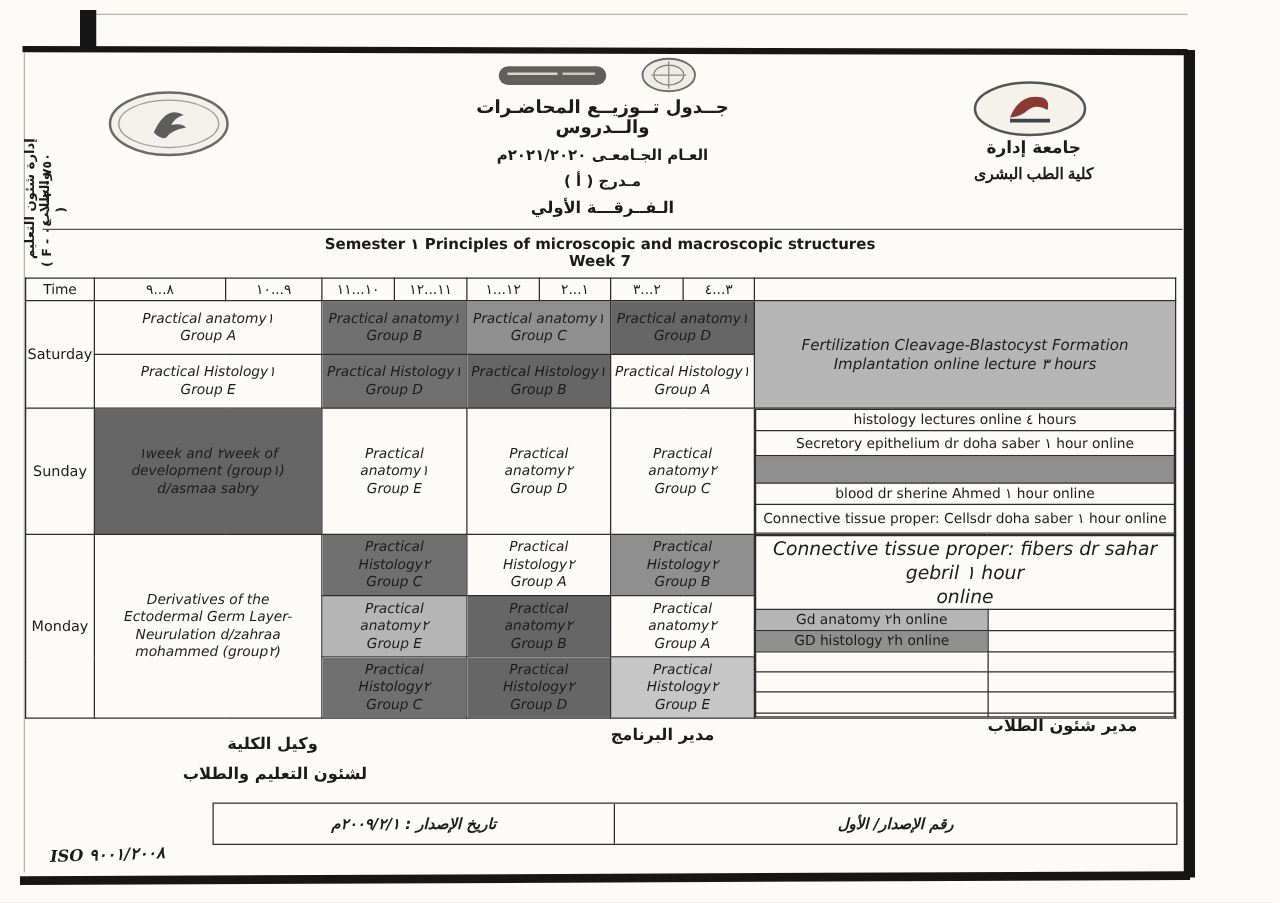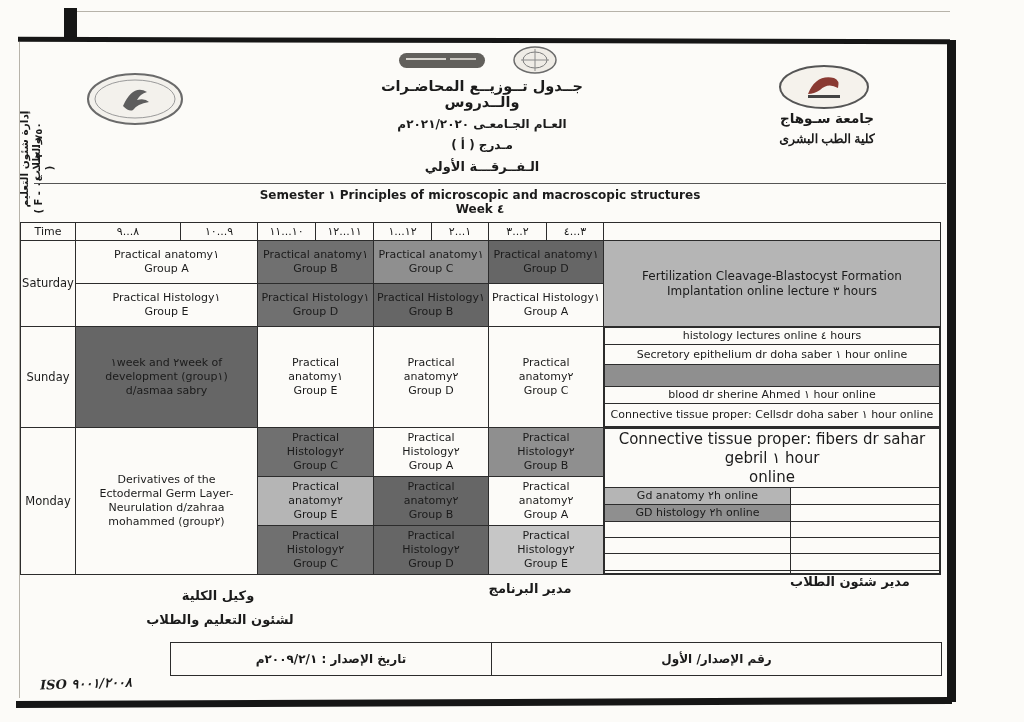--- a/index.html
+++ b/index.html
@@ -4,21 +4,21 @@
 <style>
   html,body { margin:0; padding:0; background:#e8e6e1; }
   #sheet {
     position:relative; width:1024px; height:722px; overflow:hidden;
     background:#fcfbf8; font-family:"DejaVu Sans", sans-serif; color:#1b1b1b;
   }
   .abs { position:absolute; }
   .c { text-align:center; }
   .b { font-weight:bold; }
   .rtl { direction:rtl; }
-  .pre { white-space:pre-line; }
+  .pre { white-space:pre-line;font-style:italic; }
 
   
   .ln { position:absolute; background:#161616; }
   .ln-faint { position:absolute; background:#b7b3aa; }
 
   
   .vtext { position:absolute; transform:rotate(-90deg); text-align:center; font-weight:bold; }
 
   
   #center-head { left:352px; top:78px; width:260px; }
@@ -44,21 +44,21 @@
   table.nest tr:first-child td { border-top:none; }
   table.nest tr:last-child td  { border-bottom:none; }
   table.nest td:first-child { border-left:none;margin-top:25px; }
   table.nest td:last-child  { border-right:none; }
 
   
   .sig { position:absolute; font-weight:bold; font-size:13px; text-align:center; direction:rtl; }
   #issue-box { position:absolute; left:170px; top:642px; width:770px; height:32px;
                display:flex; border:1px solid #2c2c2c; }
   #issue-box .cellbx { display:flex; align-items:center; justify-content:center;
-               font-size:12px; font-weight:bold; direction:rtl; }
+               font-size:12px; font-weight:bold; direction:rtl;font-style:italic; }
   #issue-date { width:320px; border-right:1px solid #2c2c2c; }
   #issue-num  { flex:1; }
   #iso { position:absolute; left:40px; top:676px; font-family:"DejaVu Serif", serif;
          font-style:italic; font-weight:bold; font-size:13px; transform:rotate(-2deg); }
 </style>
 </head>
 <body>
 
 <div id="sheet">
 
@@ -102,28 +102,28 @@
   </div>
 
   <div class="abs" style="left:778px; top:64px;">
     <svg width="92" height="46" viewBox="0 0 92 46">
       <ellipse cx="46" cy="23" rx="44" ry="21" fill="#f5f2ec" stroke="#555" stroke-width="2"></ellipse>
       <path d="M30 30 Q38 10 56 14 Q62 16 60 24 Q50 18 42 26 Q36 30 30 30 Z" fill="#8a3a32"></path>
       <rect x="30" y="31" width="32" height="3" fill="#444"></rect>
     </svg>
   </div>
   <div class="abs c rtl" id="right-head">
-    <div class="b" style="font-size:13.5px; margin-bottom:5px;">جامعة سـوهاج</div>
+    <div class="b" style="font-size:13.5px; margin-bottom:5px;">جامعة إدارة</div>
     <div class="b" style="font-size:12.5px;font-family:Liberation Serif, serif;">كلية الطب البشرى</div>
   </div>
 
   <div class="ln-faint" style="left:34px; top:183px; width:912px; height:1px; background:#555;"></div>
   <div class="abs c" style="left:230px; top:188px; width:500px;">
     <div class="b" style="font-size:12px;">Semester ١ Principles of microscopic and macroscopic structures</div>
-    <div class="b" style="font-size:12px;">Week ٤</div>
+    <div class="b" style="font-size:12px;">Week 7</div>
   </div>
 
   <table id="tt">
     <colgroup>
       <col style="width:55px">
         <col style="width:105px">
         <col style="width:77px">
       <col style="width:58px">
         <col style="width:58px">
         <col style="width:58px">

